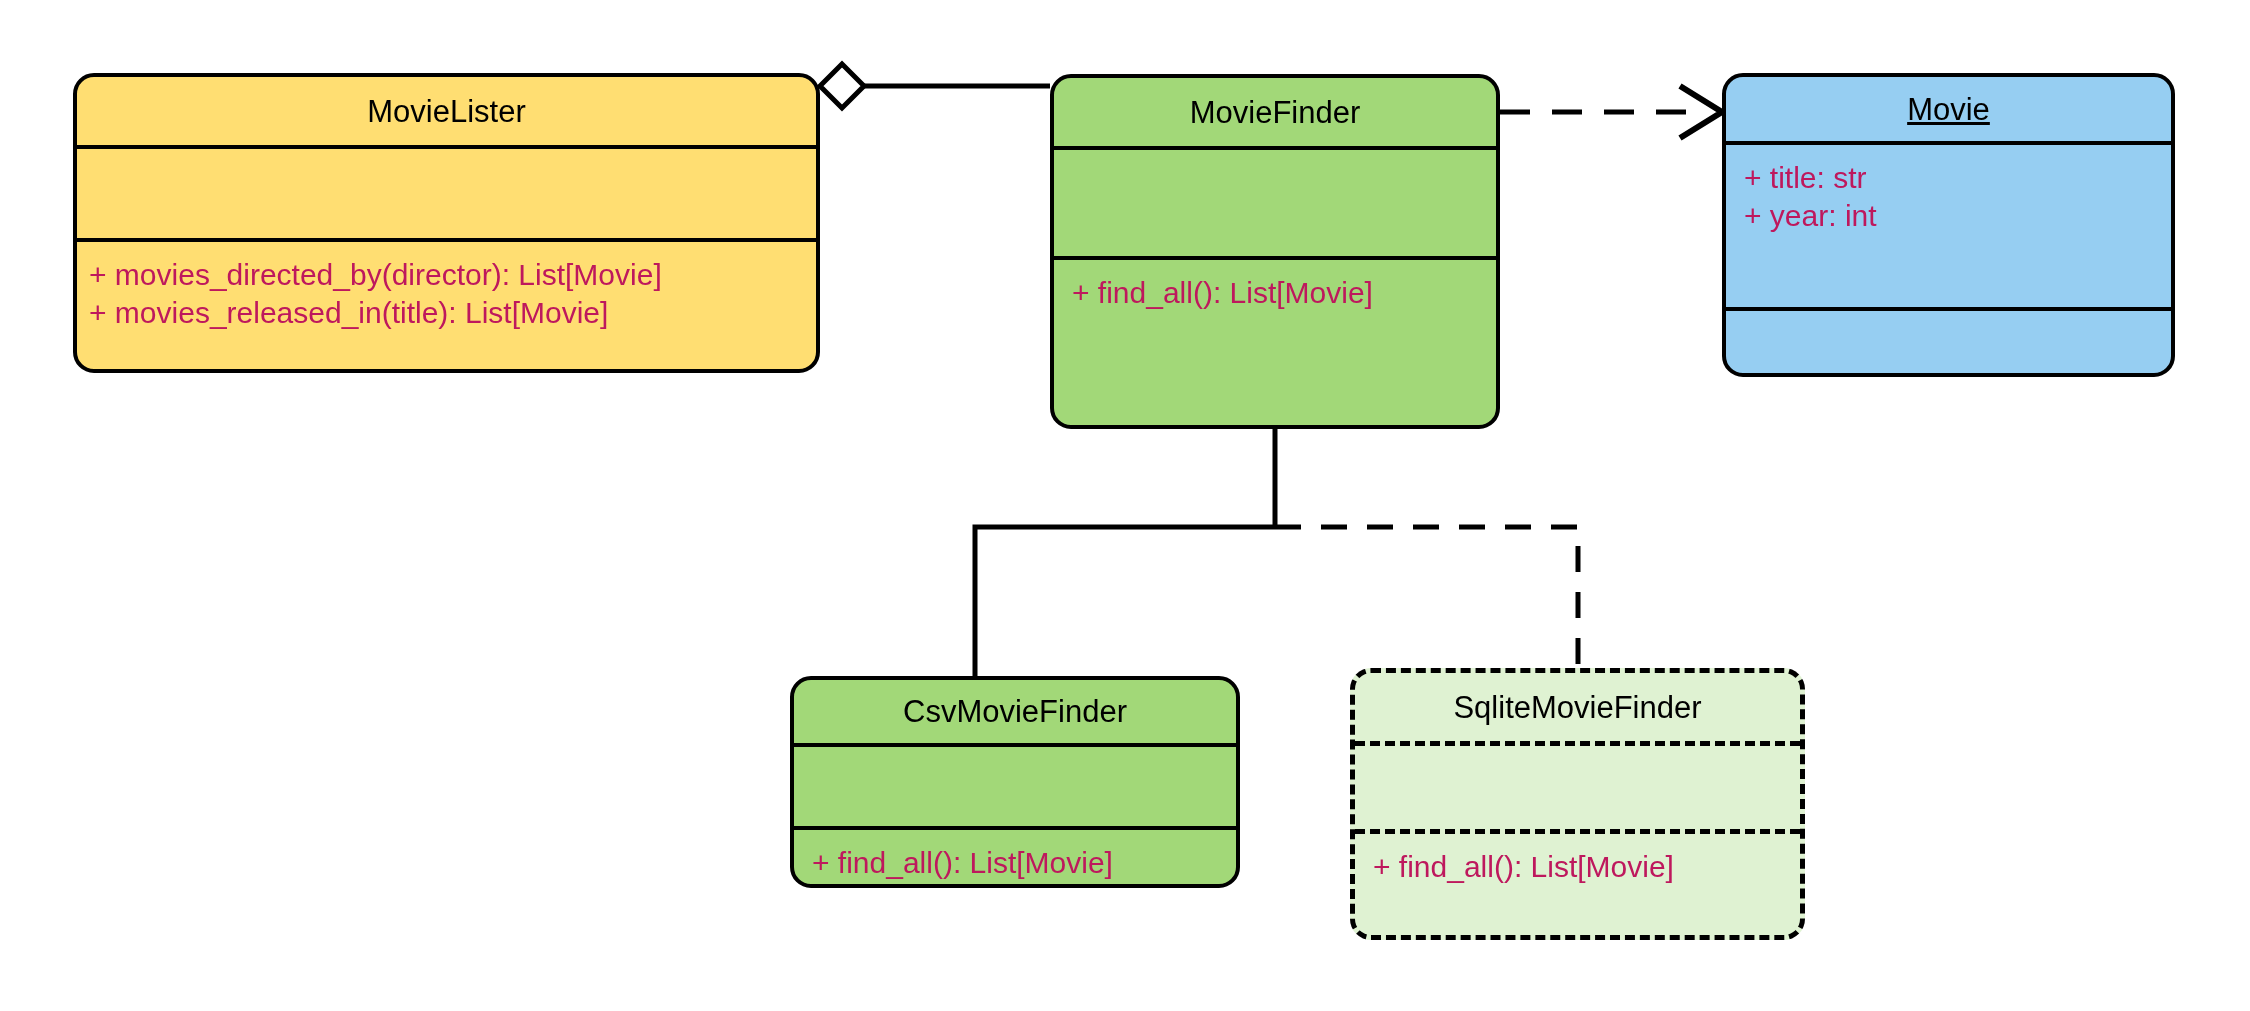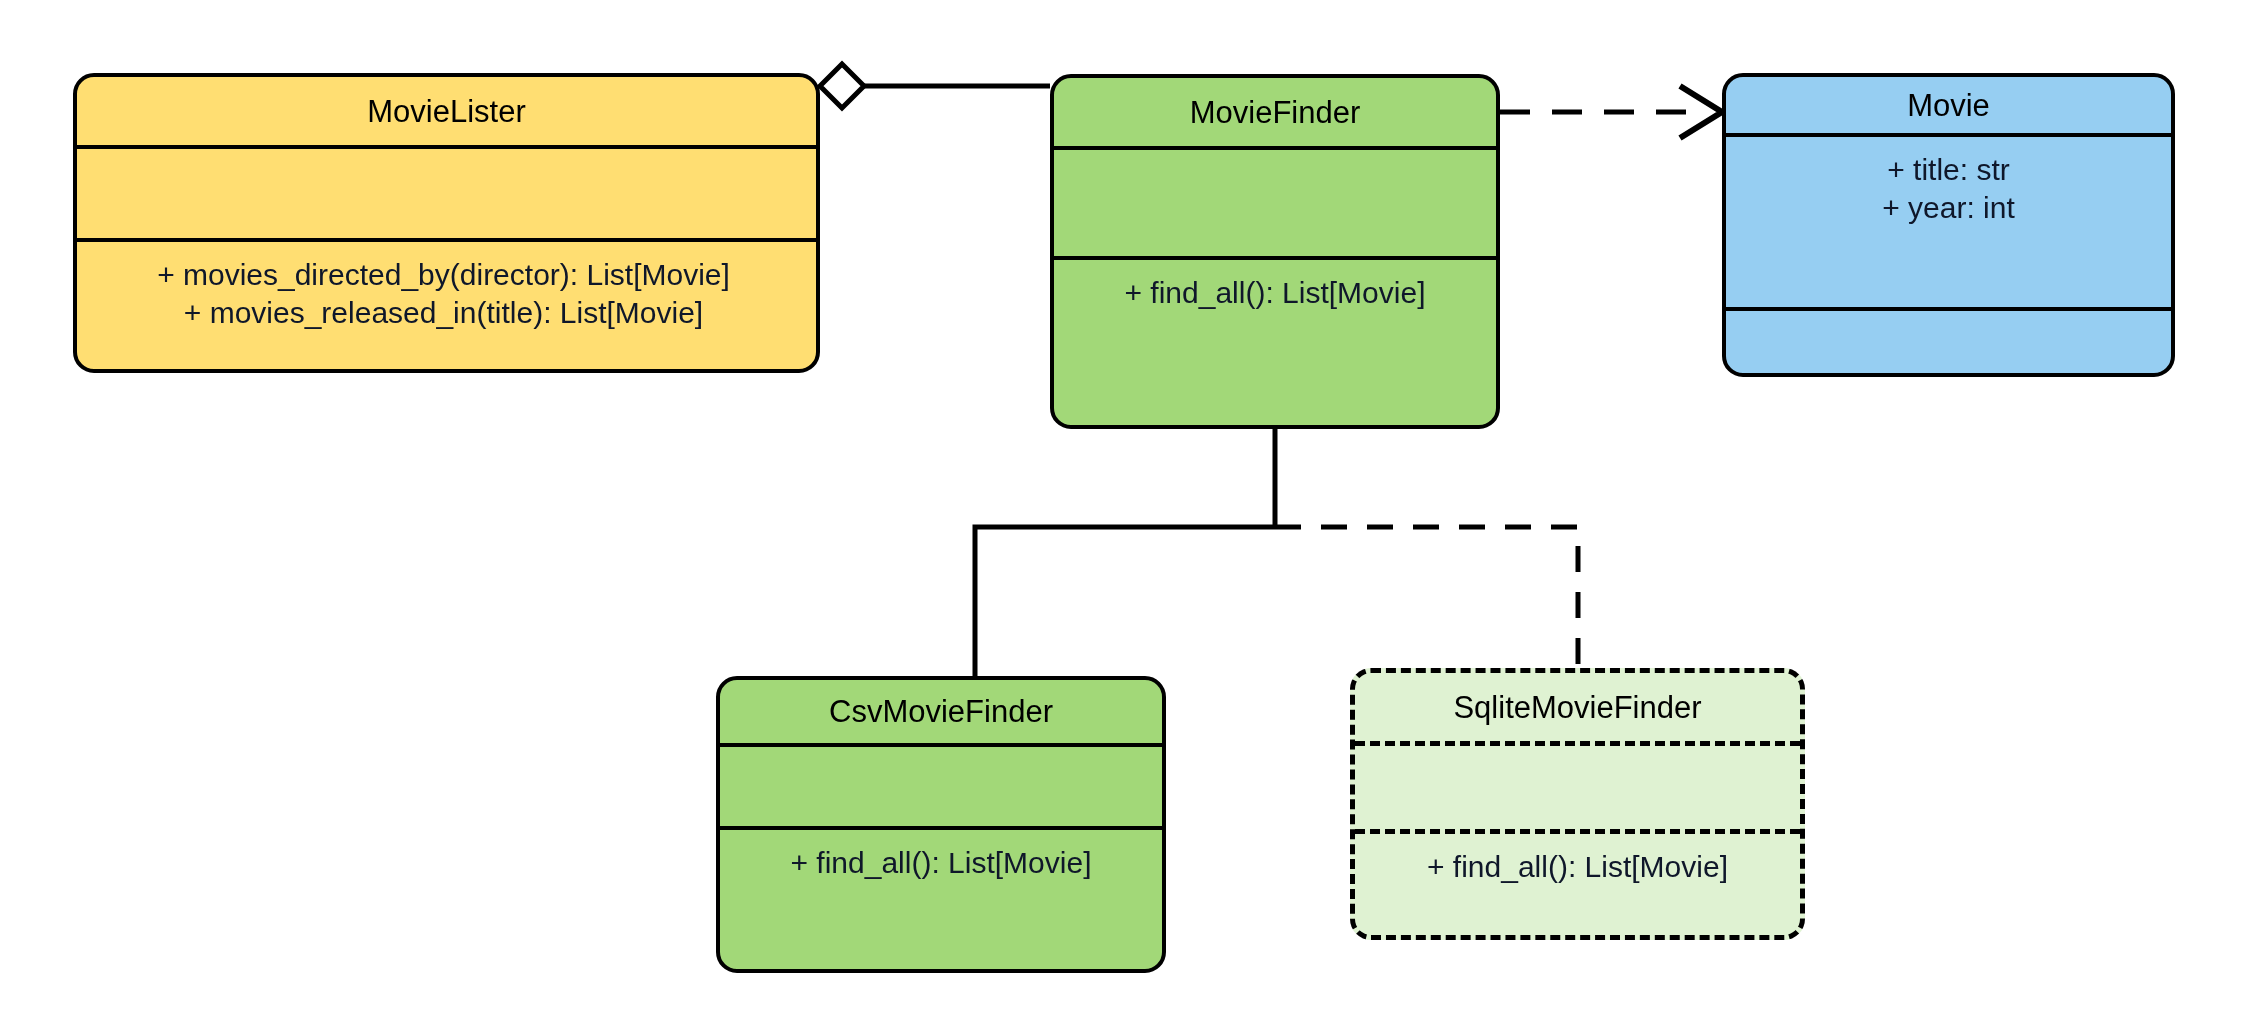--- a/index.html
+++ b/index.html
@@ -53,22 +53,21 @@
     font-size: 31px;
     color: #000000;
     line-height: 1;
     display: flex;
     align-items: center;
     justify-content: center;
   }
   .member-list {
     padding: 14px 18px 0 18px;
     font-size: 30px;
-    color: #0f172a;
-    text-align: center;
+    color: #be185d;
   }
   .member {
     line-height: 1.26;
     white-space: nowrap;
   }
   .empty-compartment {
     width: 100%;
     height: 100%;
   }
 
@@ -77,25 +76,25 @@
   #class-movie-lister .class-name   { height: 68px; }
   #class-movie-lister .attrs        { height: 93px; }
   #class-movie-lister .methods      { flex: 1; padding-left: 12px; }
 
   #class-movie-finder      { left: 1050px; top: 74px;  width: 450px; height: 355px; background: #A2D878; }
   #class-movie-finder .class-name   { height: 68px; }
   #class-movie-finder .attrs        { height: 110px; }
   #class-movie-finder .methods      { flex: 1; }
 
   #class-movie             { left: 1722px; top: 73px;  width: 453px; height: 304px; background: #96CEF2; }
-  #class-movie .class-name          { height: 56px; }
+  #class-movie .class-name          { height: 64px; text-decoration: underline; }
   #class-movie .attrs               { flex: 1; }
   #class-movie .methods             { height: 66px; }
 
-  #class-csv-movie-finder  { left: 716px;  top: 676px; width: 450px; height: 297px; background: #A2D878; }
+  #class-csv-movie-finder  { left: 790px;  top: 676px; width: 450px; height: 212px; background: #A2D878; }
   #class-csv-movie-finder .class-name { height: 63px; }
   #class-csv-movie-finder .attrs      { height: 83px; }
   #class-csv-movie-finder .methods    { flex: 1; }
 
   #class-sqlite-movie-finder { left: 1350px; top: 668px; width: 455px; height: 272px; background: #DFF2D2; }
   #class-sqlite-movie-finder .class-name { height: 68px; }
   #class-sqlite-movie-finder .attrs      { height: 88px; }
   #class-sqlite-movie-finder .methods    { flex: 1; }
 </style>
 </head>

